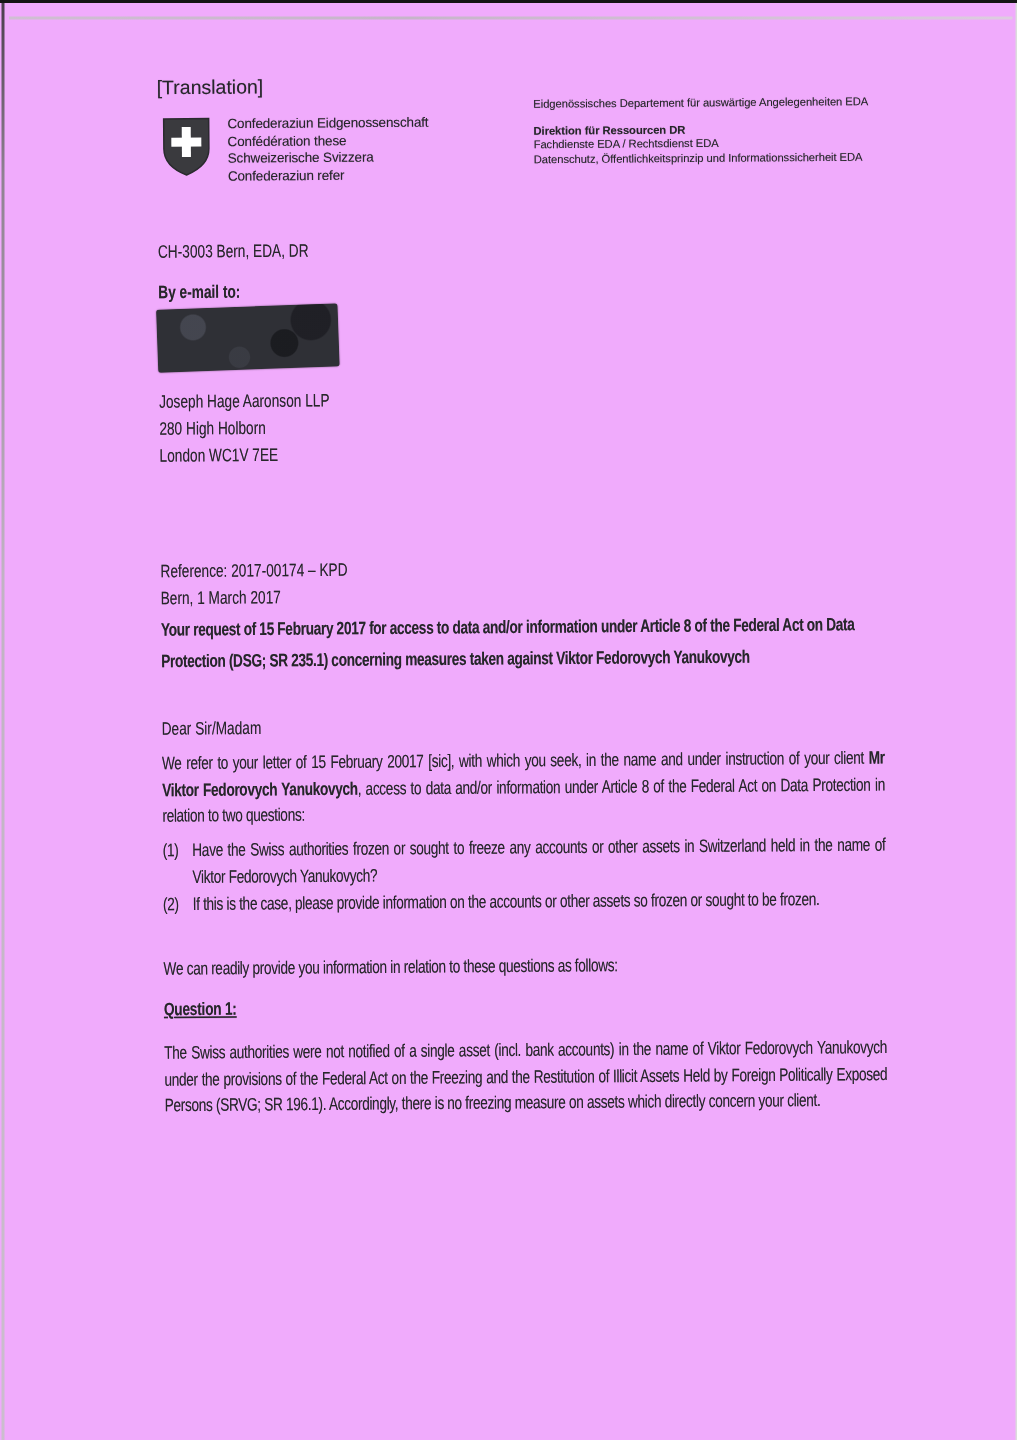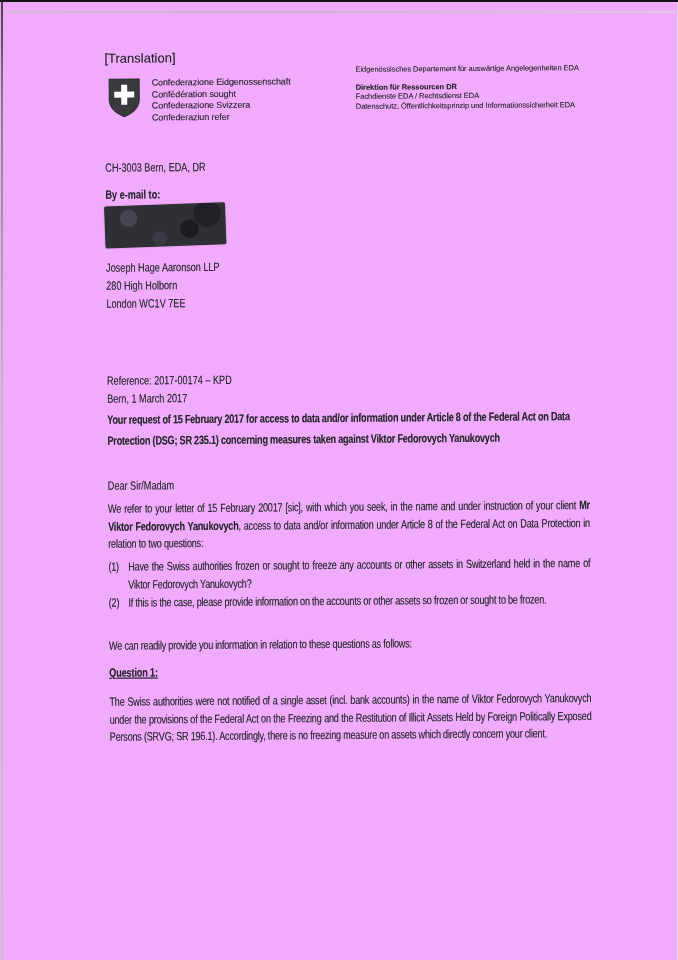--- a/index.html
+++ b/index.html
@@ -80,23 +80,23 @@
 
     <div class="abs translation soft">[Translation]</div>
 
     <div class="abs logo-block">
       <svg class="shield" viewBox="0 0 33 40" xmlns="http://www.w3.org/2000/svg">
         <path d="M1.5,1.5 h30 v20 c0,11 -10,15.5 -15,17.5 c-5,-2 -15,-6.5 -15,-17.5 z" fill="#3a3a3e" stroke="#2a2a2e" stroke-width="1"></path>
         <rect x="13.5" y="7" width="6" height="20" fill="#ffffff"></rect>
         <rect x="6.5" y="14" width="20" height="6" fill="#ffffff"></rect>
       </svg>
       <div class="logo-text soft">
-        <div>Confederazione Eidgenossenschaft</div>
-        <div>Confédération sought</div>
-        <div>Confederazione Svizzera</div>
+        <div>Confederaziun Eidgenossenschaft</div>
+        <div>Confédération these</div>
+        <div>Schweizerische Svizzera</div>
         <div>Confederaziun refer</div>
       </div>
     </div>
 
     <div class="abs hdr-right soft">
       <div class="dept">Eidgenössisches Departement für auswärtige Angelegenheiten EDA</div>
       <div class="bold">Direktion für Ressourcen DR</div>
       <div>Fachdienste EDA / Rechtsdienst EDA</div>
       <div>Datenschutz, Öffentlichkeitsprinzip und Informationssicherheit EDA</div>
     </div>

